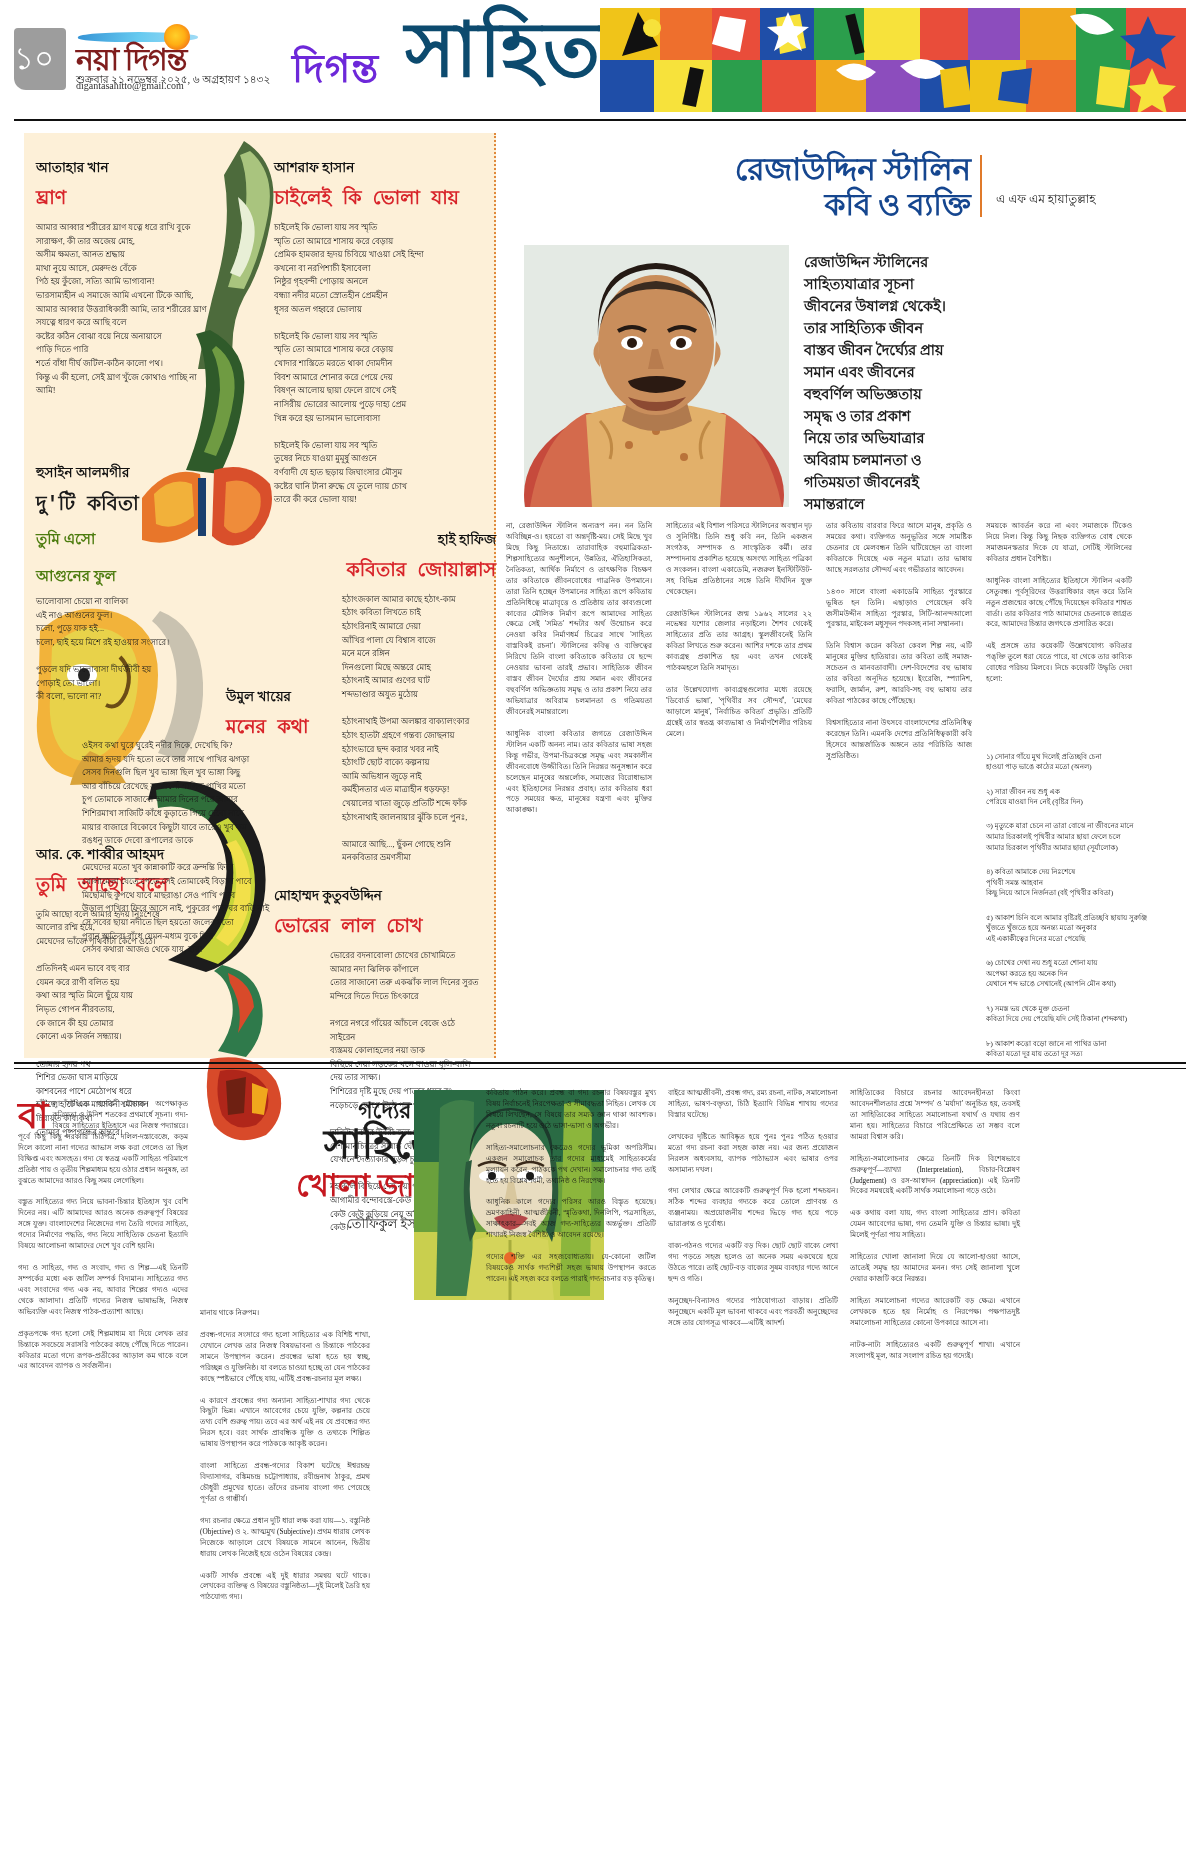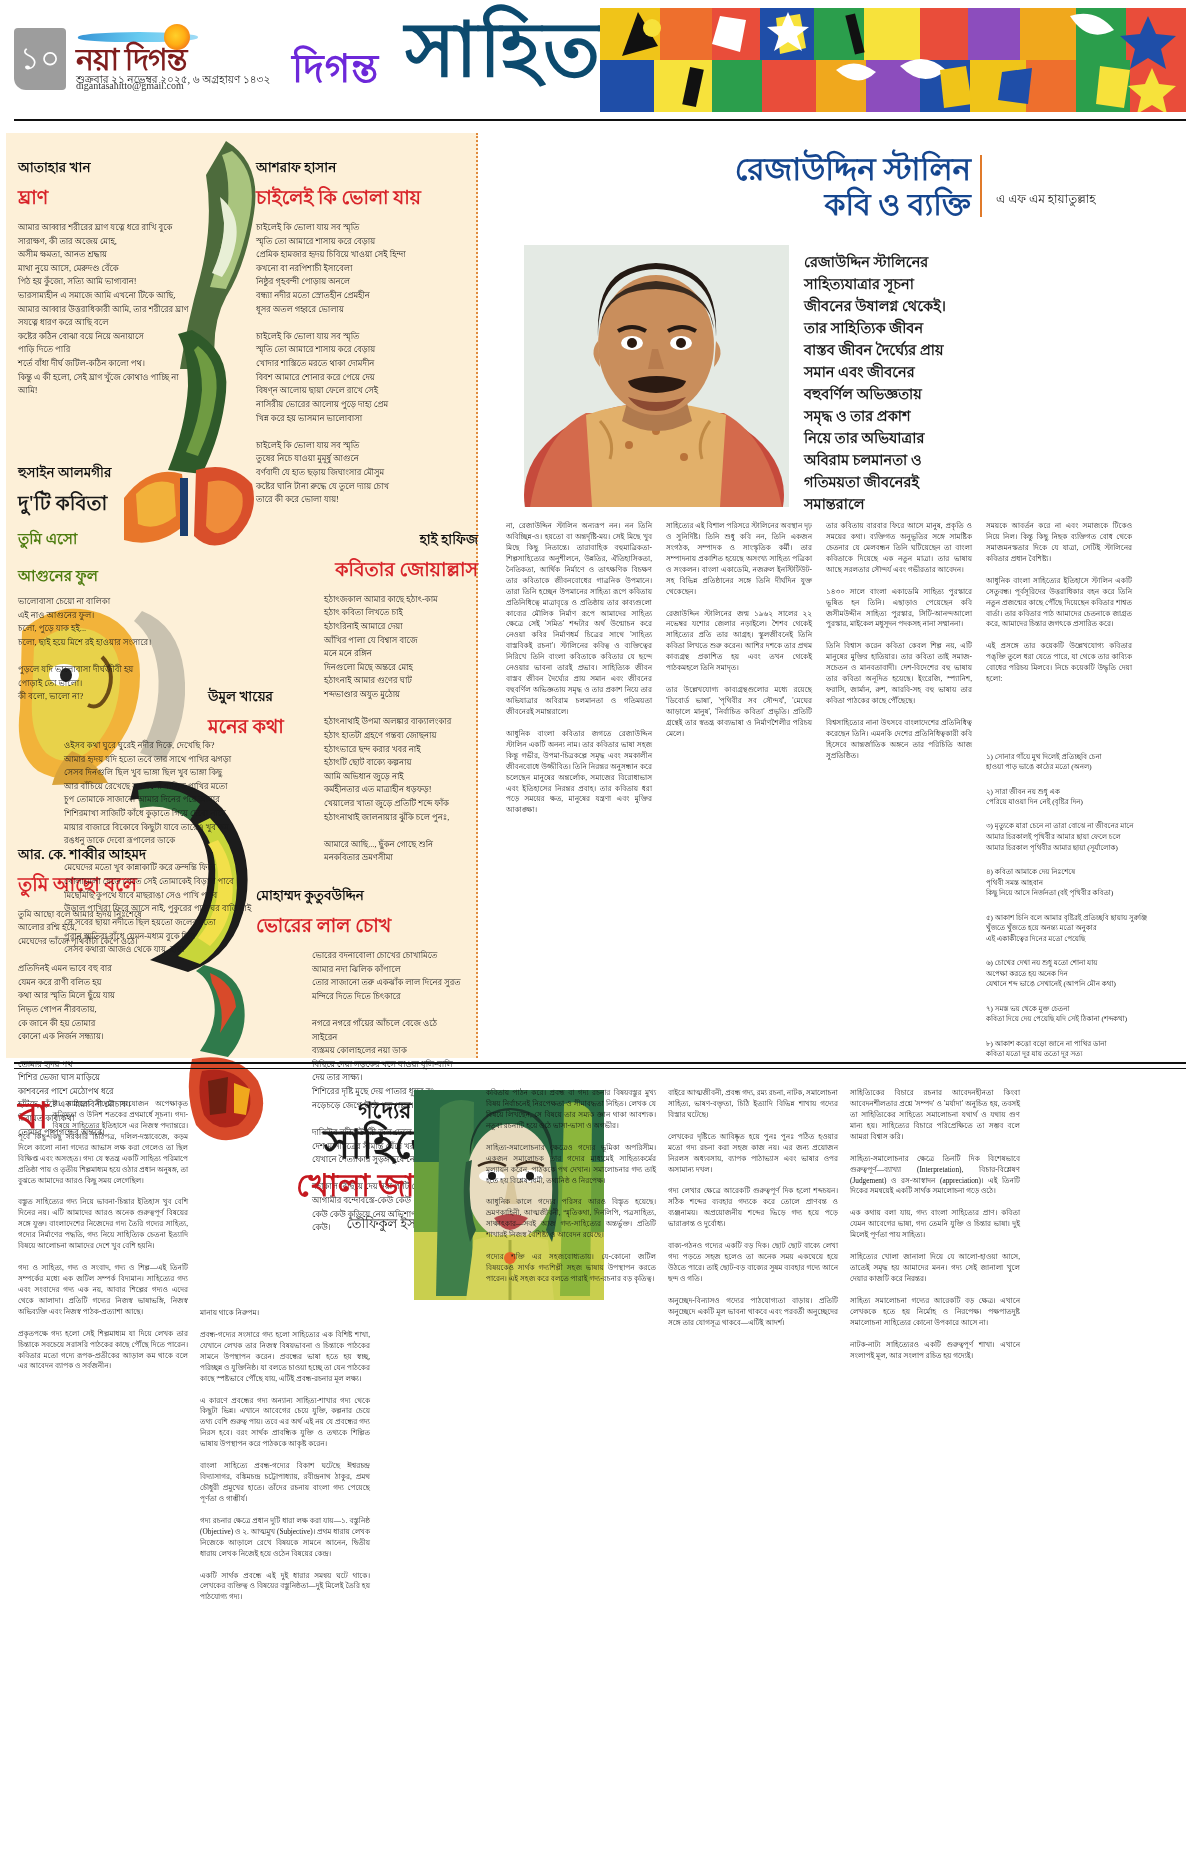--- a/index.html
+++ b/index.html
@@ -11,21 +11,21 @@
     position:relative;
     overflow:hidden;
   }
   .page { position:relative; width:1200px; height:1868px; background:#fff; }
 
   
   .header { position:absolute; left:0; top:0; width:1200px; height:120px; }
   .pagenum-box {
     position:absolute; left:14px; top:28px; width:52px; height:62px;
     background:#9d9d9d; border-radius:4px 4px 4px 12px;
-    color:#fff; font-size:31px; line-height:62px; text-align:center;
+    color:#fff; font-size:31px; line-height:62px; 
     font-family:"Liberation Serif", serif;
   }
   .logo-wrap { position:absolute; left:76px; top:30px; width:200px; }
   .logo-sun {
     position:absolute; left:88px; top:-6px; width:26px; height:26px;
     background:radial-gradient(circle at 45% 45%, #ffd02a 0%, #ffae14 45%, #f47b16 75%, rgba(244,123,22,0) 100%);
     border-radius:50%;
   }
   .logo-swoosh {
     position:absolute; left:2px; top:2px; width:120px; height:10px;
@@ -63,35 +63,35 @@
     line-height:1;
   }
 
   
   .collage { position:absolute; left:600px; top:8px; width:586px; height:104px; overflow:hidden; }
 
   .header-rule { position:absolute; left:14px; top:119px; width:1172px; height:2px; background:#111; }
 
   
   .poetry-panel {
-    position:absolute; left:6px; top:133px; width:472px; height:925px;
+    position:absolute; left:24px; top:133px; width:472px; height:925px;
     background:#fdf0d8;
     border-right:2px dotted #e08a3c;
   }
   .poetry-col { position:absolute; top:10px; width:222px; }
   .pc-left { left:12px; }
   .pc-right { left:250px; }
 
   .poet-name {
     font-size:13.5px; color:#111; font-weight:bold; margin-top:14px;
     font-family:"Liberation Serif", serif;
   }
   .poem-title {
     font-size:19px; color:#d8242a; font-weight:bold; margin:3px 0 6px 0;
-    font-family:Liberation Serif, serif;
+    font-family:Liberation Mono, monospace;
   }
   .poem-title.dark { color:#1a1a1a; font-size:20px; }
   .poem-sub {
     font-size:15px; color:#4d7c0f; font-weight:bold; margin:2px 0 6px 0;
     font-family:"Liberation Serif", serif;
   }
   .poem-body {
     font-size:8.4px; line-height:1.62; color:#1a1a1a;
     font-family:"Liberation Serif", serif;
     white-space:pre-line;

